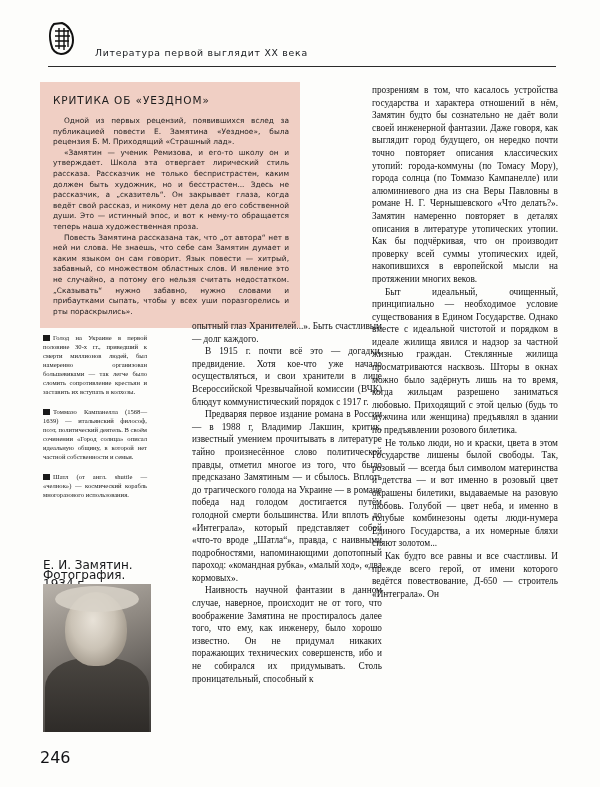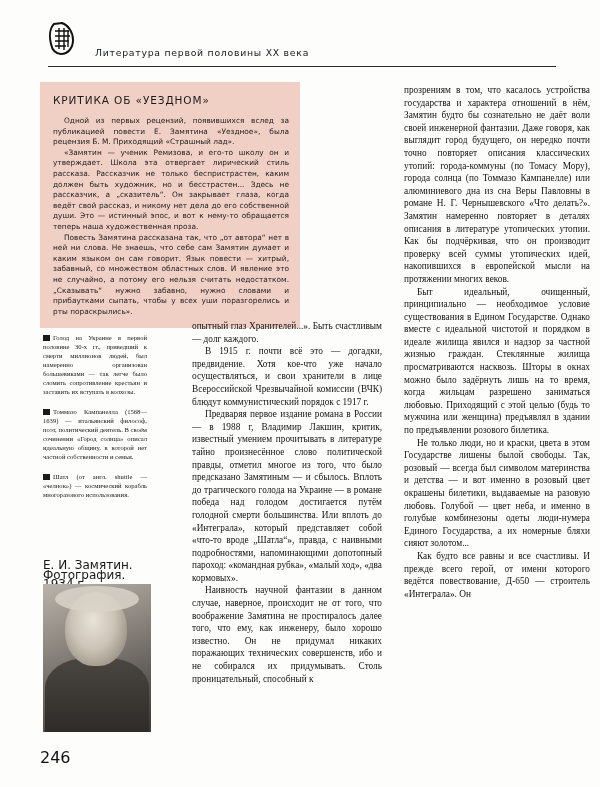--- a/index.html
+++ b/index.html
@@ -174,21 +174,20 @@
   .col-right p.noindent {
     text-indent: 0;
   }
 
   
   .col-right {
     position: absolute;
     left: 372px;
     top: 84px;
     width: 186px;
-    margin-left: 32px;
   }
 
   
   .folio {
     position: absolute;
     left: 40px;
     top: 748px;
     font-family: "DejaVu Sans", sans-serif;
     font-size: 16px;
     color: #101114;
@@ -200,21 +199,21 @@
 <div class="page">
 
   <div class="header">
     <div class="header-logo">
       <svg width="28" height="34" viewBox="0 0 28 34" aria-hidden="true">
         <path d="M6 2 C2 6 1 14 3 22 C4 28 8 32 13 32 C20 32 25 26 25 18 C25 10 20 3 14 1 Z" fill="none" stroke="#111" stroke-width="2"></path>
         <path d="M7 9 L21 9 M7 14 L22 14 M7 19 L21 19 M7 24 L18 24" stroke="#111" stroke-width="1.6"></path>
         <path d="M11 6 L11 27 M16 6 L16 28 M20 8 L20 25" stroke="#111" stroke-width="1.4"></path>
       </svg>
     </div>
-    <div class="header-title">Литература первой половины XX века</div>
+    <div class="header-title">Литература первой выглядит XX века</div>
     <div class="header-rule"></div>
   </div>
 
   <div class="critic-box">
     <div class="critic-title">КРИТИКА ОБ «УЕЗДНОМ»</div>
     <p>Одной из первых рецензий, появившихся вслед за публикацией повести Е. Замятина «Уездное», была рецензия Б. М. Приходящий «Страшный лад».</p>
     <p>«Замятин — ученик Ремизова, и его-то школу он и утверждает. Школа эта отвергает лирический стиль рассказа. Рассказчик не только беспристрастен, каким должен быть художник, но и бесстрастен... Здесь не рассказчик, а „сказитель“. Он закрывает глаза, когда ведёт свой рассказ, и никому нет дела до его собственной души. Это — истинный эпос, и вот к нему-то обращается теперь наша художественная проза.</p>
     <p>Повесть Замятина рассказана так, что „от автора“ нет в ней ни слова. Не знаешь, что себе сам Замятин думает и каким языком он сам говорит. Язык повести — хитрый, забавный, со множеством областных слов. И явление это не случайно, а потому его нельзя считать недостатком. „Сказывать“ нужно забавно, нужно словами и прибаутками сыпать, чтобы у всех уши поразгорелись и рты пораскрылись».</p>
   </div>
 

